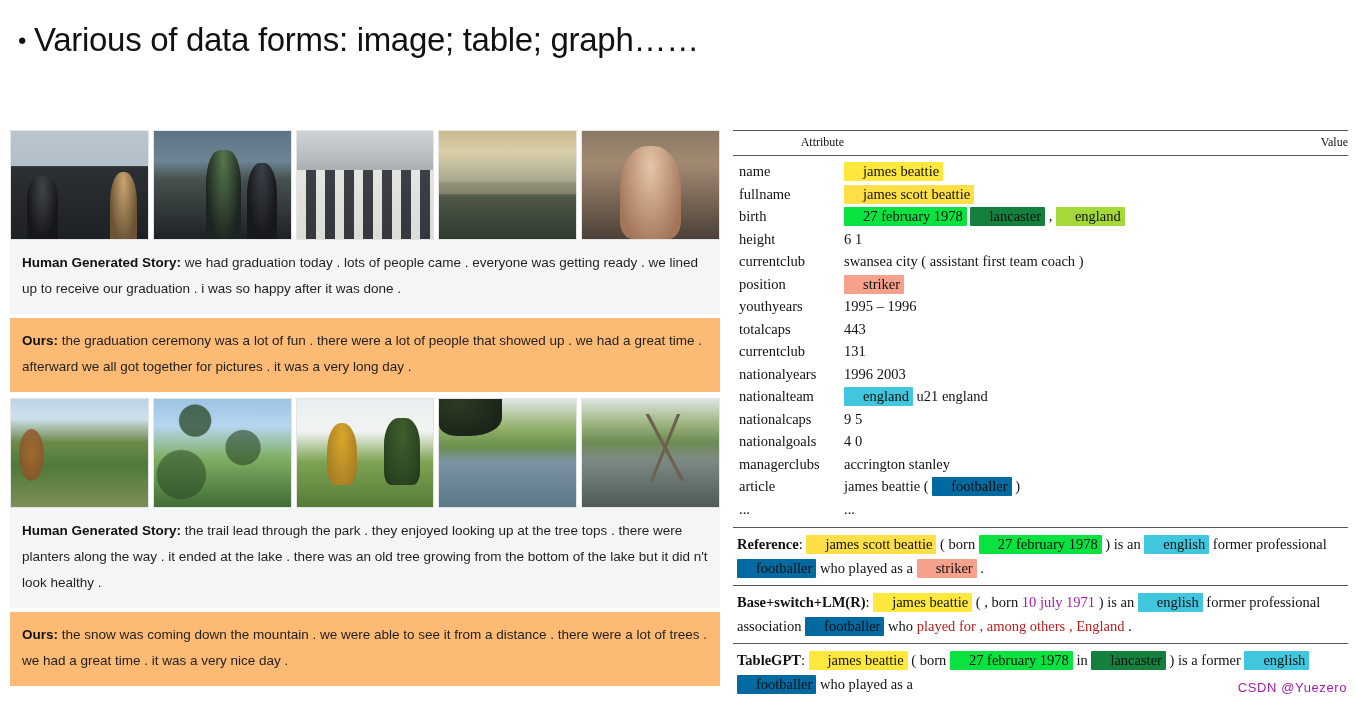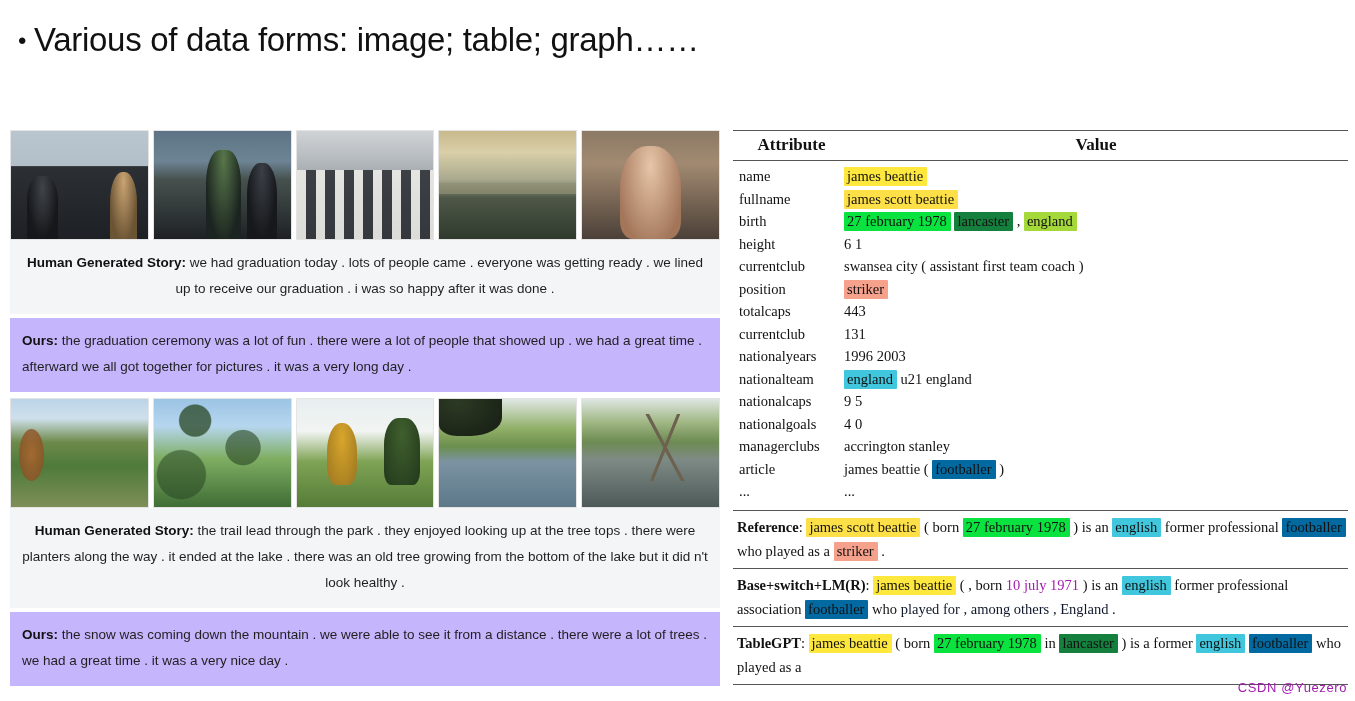--- a/index.html
+++ b/index.html
@@ -87,56 +87,56 @@
       background:
         linear-gradient(62deg,transparent 47%,#6d6250 48% 51%,transparent 52%),
         linear-gradient(112deg,transparent 47%,#6d6250 48% 51%,transparent 52%);}
 
   .story-block{
     width:710px;box-sizing:border-box;
     padding:10px 12px 12px 12px;
     font-size:13.5px;line-height:26px;color:#1f1f1f;
     font-family:"Liberation Sans", sans-serif;
   }
-  .story-human{background:#f4f5f6;text-align:center;}
-  .story-ours{background:#c4b5fd;}
+  .story-human{background:#f4f5f6;}
+  .story-ours{background:#fdba74;}
   .story-block .lbl{font-weight:bold;color:#111;}
   .story-gap{height:4px;background:#ffffff;width:710px;}
   .row-gap{height:6px;background:#ffffff;width:710px;}
 
   
   .right-col{position:absolute;left:733px;top:0;width:615px;}
 
   table.kv{
     width:615px;border-collapse:collapse;
     font-family:"Liberation Serif", serif;
     font-size:14.5px;color:#111;
   }
   table.kv thead th{
-    text-align:center;font-weight:bold;font-size:17px;
+    text-align:right;font-weight:normal;font-size:12px;
     padding:4px 0 5px 0;
     border-top:1.5px solid #555;border-bottom:1.2px solid #555;
   }
   table.kv thead th.c1{width:105px;padding-left:6px;}
   table.kv tbody td{padding:1px 0 1px 0;vertical-align:top;line-height:20.5px;}
   table.kv tbody td.c1{width:105px;padding-left:6px;white-space:nowrap;}
   table.kv tbody tr:first-child td{padding-top:5px;}
 
   
-  .hl{padding:1px 4px 2px 3px;border-radius:1px;}
+  .hl{padding:1px 4px 2px 19px;border-radius:1px;}
   .hl-yellow{background:#ffe83d;}
   .hl-orange{background:#fde047;}
   .hl-green{background:#0ae23f;}
   .hl-pink{background:#15803d;}
   .hl-ygreen{background:#a5d93a;}
   .hl-salmon{background:#f6a18c;}
   .hl-cyan{background:#41c7dd;}
   .hl-tan{background:#0369a1;}
   .txt-red{color:#a21caf;}
-  .txt-blue{color:#0f172a;}
+  .txt-blue{color:#b91c1c;}
 
   .gen-box{
     width:615px;box-sizing:border-box;
     margin-top:7px;
     font-family:"Liberation Serif", serif;
     font-size:14.5px;color:#111;line-height:24px;
   }
   .gen-row{
     padding:4px 2px 5px 4px;
     border-top:1.4px solid #555;
@@ -224,20 +224,24 @@
           </tr>
           <tr>
             <td class="c1">currentclub</td>
             <td><span>swansea city ( assistant first team coach )</span></td>
           </tr>
           <tr>
             <td class="c1">position</td>
             <td><span class="hl hl-salmon">striker</span></td>
           </tr>
           <tr>
+            <td class="c1">youthyears</td>
+            <td><span>1995 – 1996</span></td>
+          </tr>
+          <tr>
             <td class="c1">totalcaps</td>
             <td><span>443</span></td>
           </tr>
           <tr>
             <td class="c1">currentclub</td>
             <td><span>131</span></td>
           </tr>
           <tr>
             <td class="c1">nationalyears</td>
             <td><span>1996 2003</span></td>

